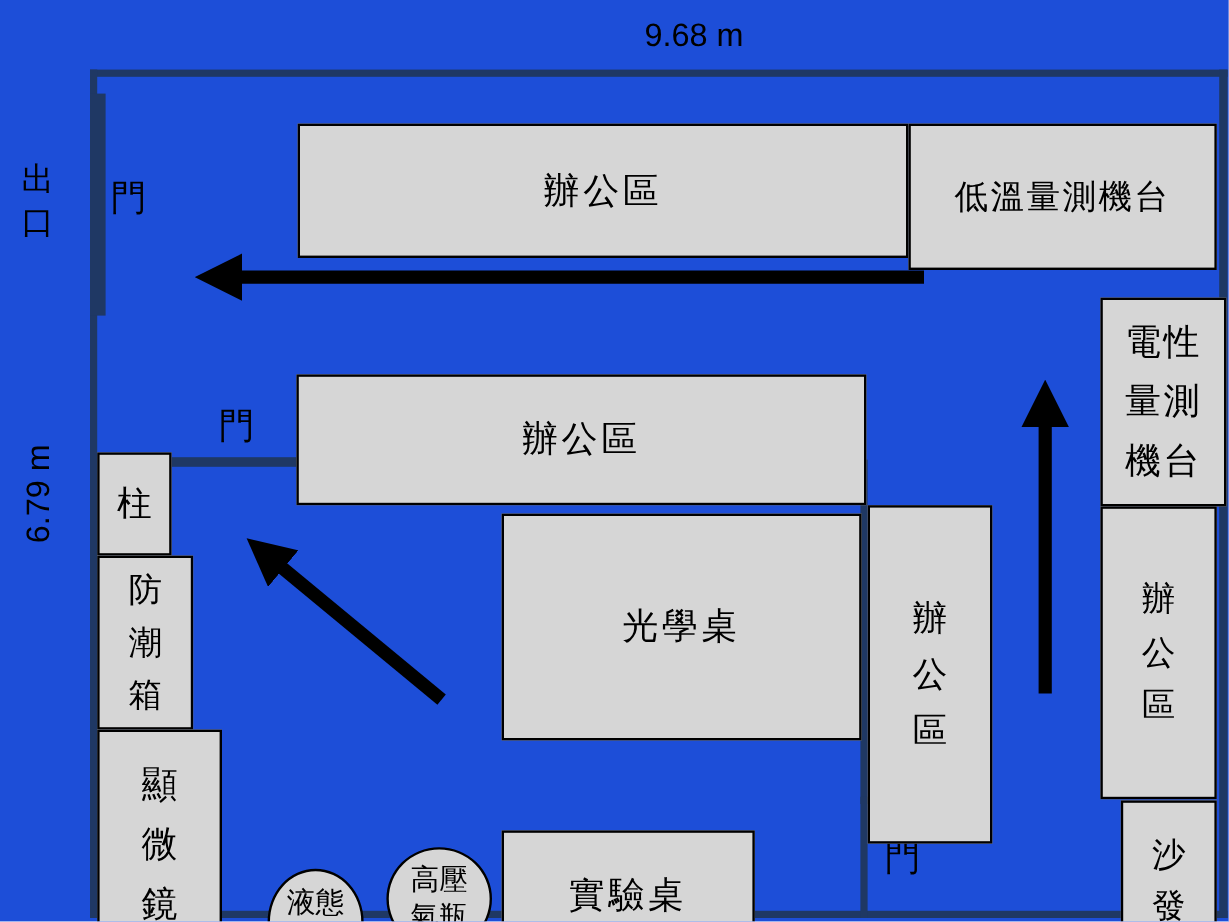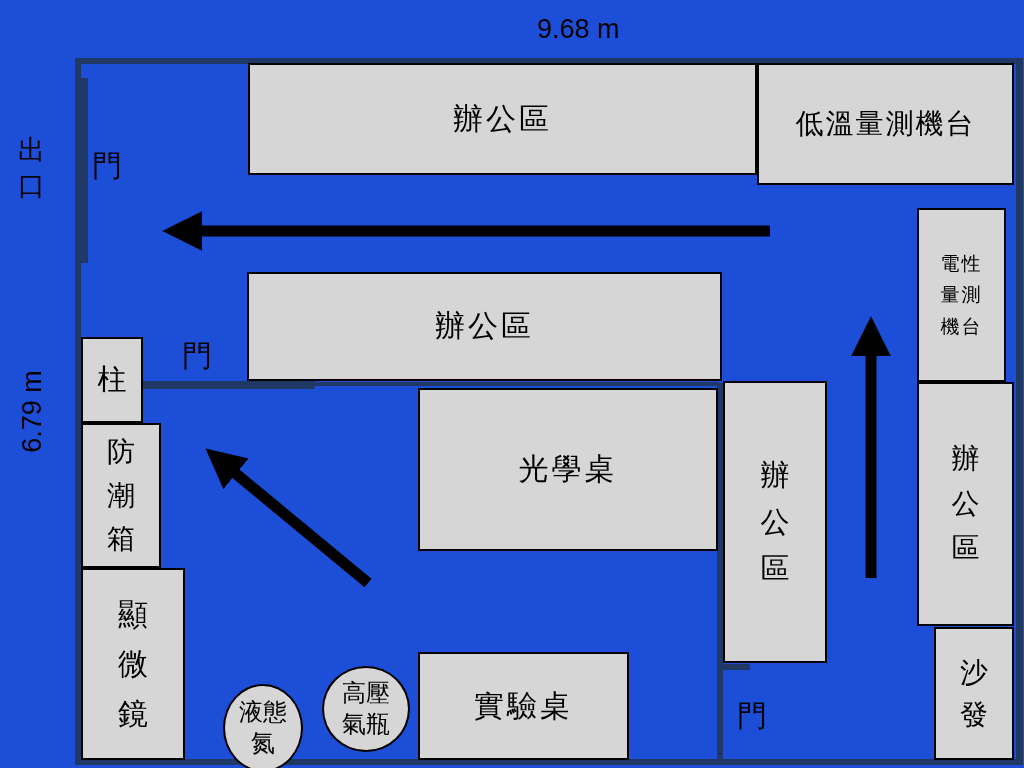--- a/index.html
+++ b/index.html
@@ -4,21 +4,21 @@
 <style>
   html,body{margin:0;padding:0;background:#ffffff;}
   #stage{
     position:relative;width:1024px;height:768px;background:#1d4ed8;overflow:hidden;
     font-family:"Liberation Sans",sans-serif;
   }
   .wall{position:absolute;background:#1f3864;}
   .box{
     position:absolute;background:#d6d6d6;border:2px solid #000;box-sizing:border-box;
     display:flex;align-items:center;justify-content:center;text-align:center;
-    color:#000;font-family:"DejaVu Serif",serif;white-space:pre-line;
+    color:#000;font-family:"DejaVu Serif",serif;white-space:pre-line;margin-top:40px;
   }
   .circle{border-radius:50%;}
   .lbl{
     position:absolute;color:#000;font-family:"DejaVu Serif",serif;white-space:pre-line;
     text-align:center;line-height:1.3;
   }
   .dim{
     position:absolute;color:#000;font-family:"Liberation Sans",sans-serif;
     font-size:27px;white-space:nowrap;
   }
@@ -48,34 +48,34 @@
   <div class="wall" style="left:717px;top:664px;width:33px;height:6px;"></div>
 
   <div class="lbl" style="left:92px;top:146px;font-size:30px;">門</div>
   <div class="lbl" style="left:182px;top:336px;font-size:30px;">門</div>
   <div class="lbl" style="left:737px;top:696px;font-size:30px;">門</div>
 
   <div class="box" style="left:248px;top:63px;width:509px;height:112px;font-size:30px;letter-spacing:3px;">辦公區</div>
 
   <div class="box" style="left:757px;top:63px;width:257px;height:122px;font-size:28px;letter-spacing:2px;">低溫量測機台</div>
 
-  <div class="box" style="left:917px;top:208px;width:89px;height:174px;font-size:19px;line-height:1.65;letter-spacing:2px;">電性
+  <div class="box" style="left:917px;top:208px;width:105px;height:174px;font-size:30px;line-height:1.65;letter-spacing:2px;">電性
 量測
 機台</div>
 
   <div class="box" style="left:917px;top:382px;width:97px;height:244px;font-size:28px;line-height:1.6;">辦
 公
 區</div>
 
   <div class="box" style="left:934px;top:627px;width:80px;height:133px;font-size:28px;line-height:1.5;">沙
 發</div>
 
   <div class="box" style="left:247px;top:272px;width:475px;height:109px;font-size:30px;letter-spacing:3px;">辦公區</div>
 
-  <div class="box" style="left:418px;top:388px;width:300px;height:163px;font-size:30px;letter-spacing:3px;">光學桌</div>
+  <div class="box" style="left:418px;top:388px;width:300px;height:189px;font-size:30px;letter-spacing:3px;">光學桌</div>
 
   <div class="box" style="left:723px;top:381px;width:104px;height:282px;font-size:29px;line-height:1.6;">辦
 公
 區</div>
 
   <div class="box" style="left:81px;top:337px;width:62px;height:86px;font-size:29px;">柱</div>
 
   <div class="box" style="left:81px;top:423px;width:80px;height:145px;font-size:28px;line-height:1.55;">防
 潮
 箱</div>

